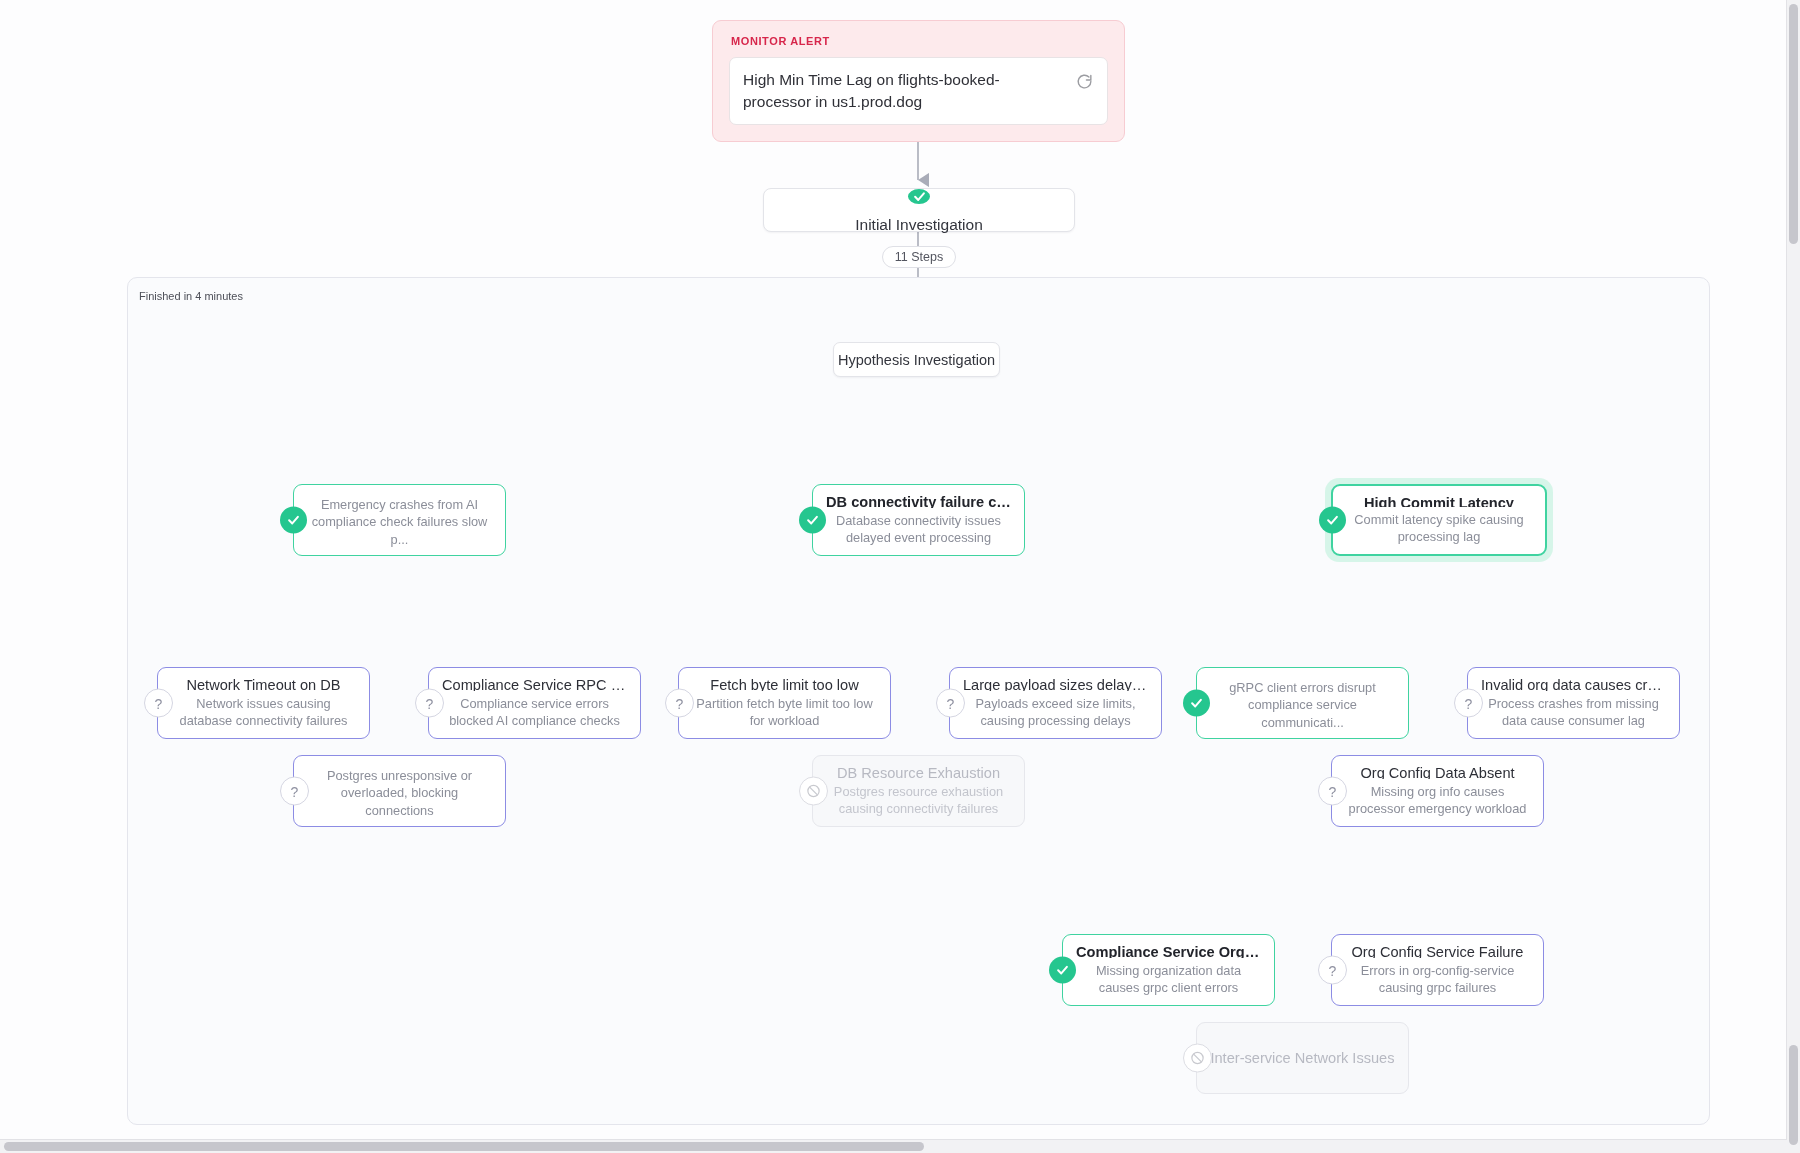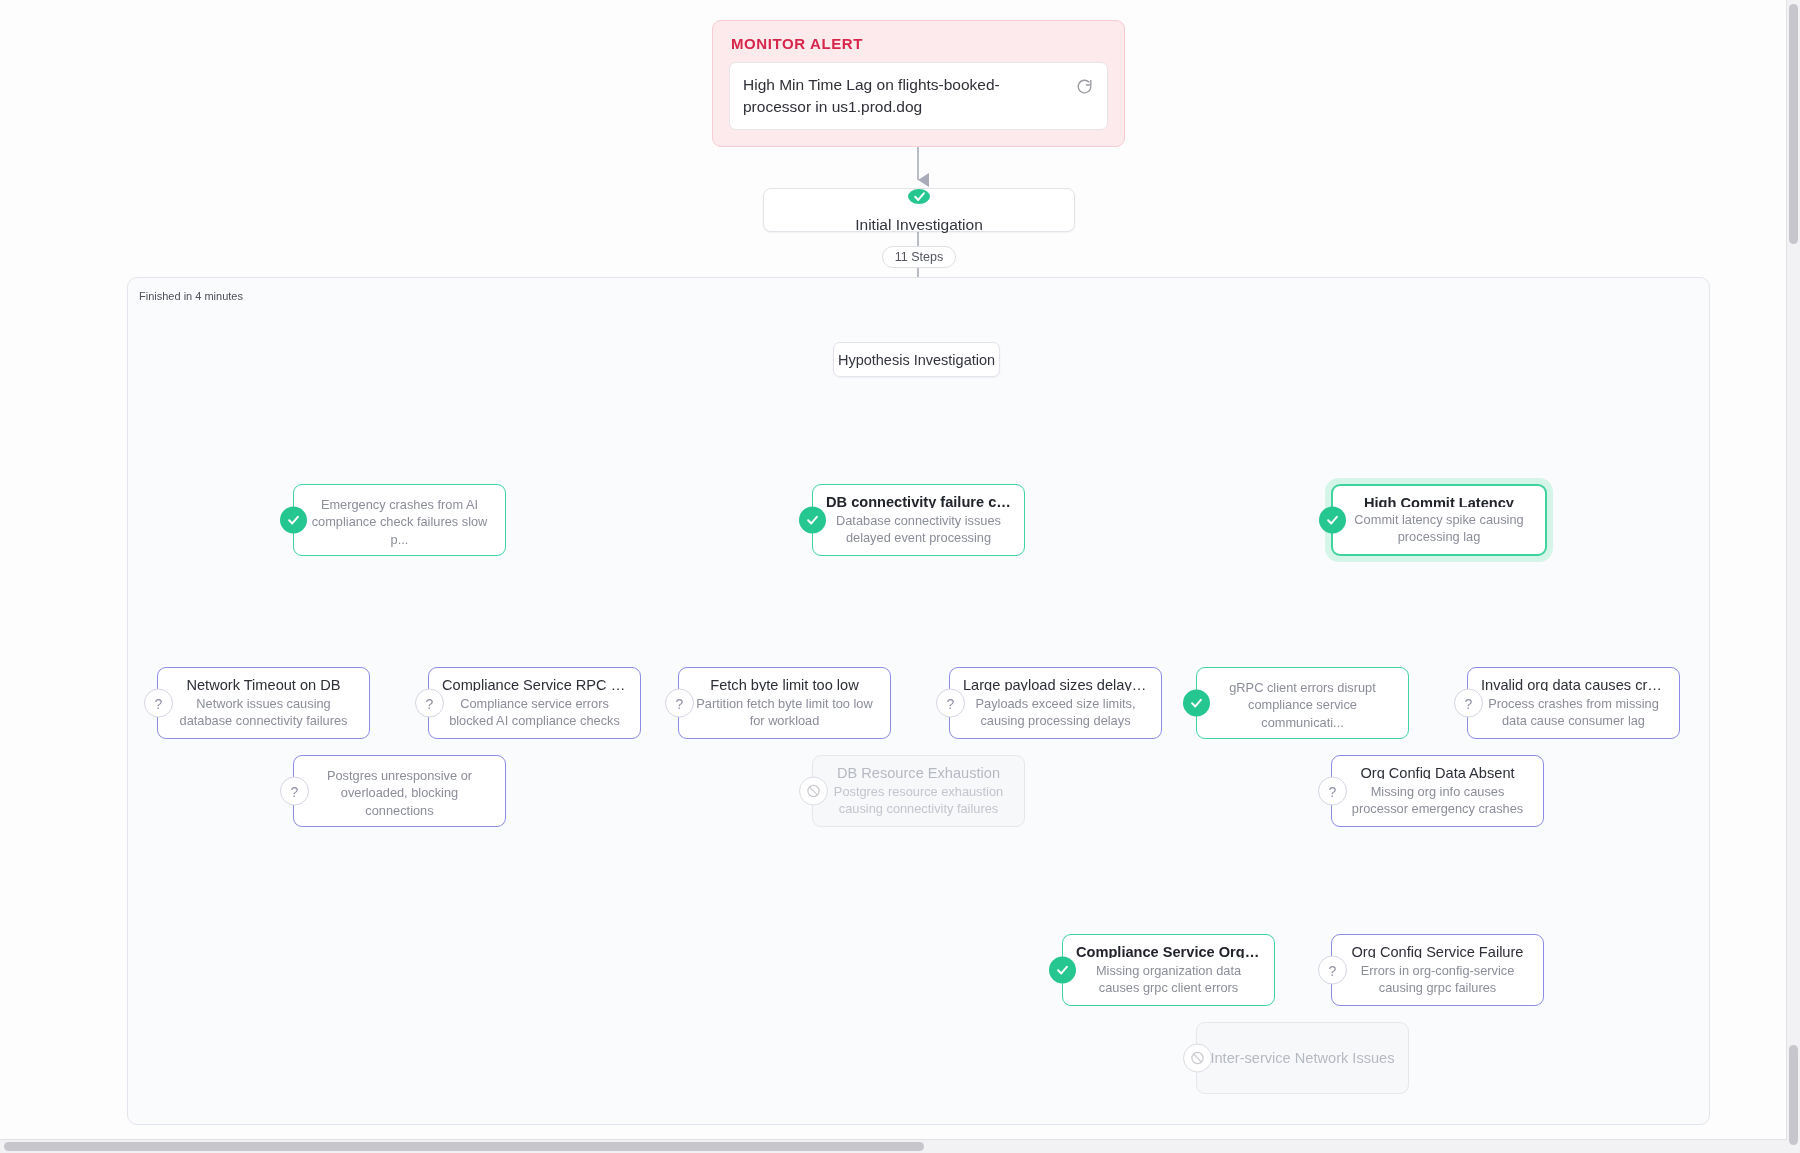--- a/index.html
+++ b/index.html
@@ -21,21 +21,21 @@
   
   #edges{position:absolute;left:0;top:0;width:1800px;height:1153px;pointer-events:none;}
 
   
   .alert-box{
     position:absolute;left:712px;top:20px;width:413px;
     background:#fdeaec;border:1px solid #f7ccd2;border-radius:9px;
     padding:14px 16px 16px 16px;box-sizing:border-box;
   }
   .alert-label{
-    font-size:15px;font-weight:bold;color:#d7264b;letter-spacing:.6px;
+    font-size:11px;font-weight:bold;color:#d7264b;letter-spacing:.6px;
     margin:0 0 10px 2px;
   }
   .alert-inner{
     background:#ffffff;border:1px solid #e8e3e5;border-radius:7px;
     padding:11px 13px;display:flex;align-items:flex-start;gap:12px;
     min-height:54px;box-sizing:border-box;
   }
   .alert-text{font-size:15.5px;color:#2f3037;line-height:1.42;flex:1;}
   .alert-icon{flex:0 0 auto;width:19px;height:19px;margin-top:3px;opacity:.55;}
 
@@ -283,21 +283,21 @@
           <path d="M5.8 5.8 L18.2 18.2"></path>
       </svg>
     </span>
     <div class="c-title">DB Resource Exhaustion</div>
     <div class="c-desc">Postgres resource exhaustion causing connectivity failures</div>
   </div>
 
   <div class="card unknown" style="left:1331px;top:755px;width:213px;height:72px;">
     <span class="badge q">?</span>
     <div class="c-title">Org Config Data Absent</div>
-    <div class="c-desc">Missing org info causes processor emergency crashes</div>
+    <div class="c-desc">Missing org info causes processor emergency workload</div>
   </div>
 
   <div class="card confirmed" style="left:1062px;top:934px;width:213px;height:72px;">
     <span class="badge ok">
       <svg viewBox="0 0 24 24" fill="none" stroke="#fff" stroke-width="3.2" stroke-linecap="round" stroke-linejoin="round">
           <path d="M5 12.5 L10 17.5 L19 7"></path>
         </svg>
     </span>
     <div class="c-title">Compliance Service Org D...</div>
     <div class="c-desc">Missing organization data causes grpc client errors</div>

